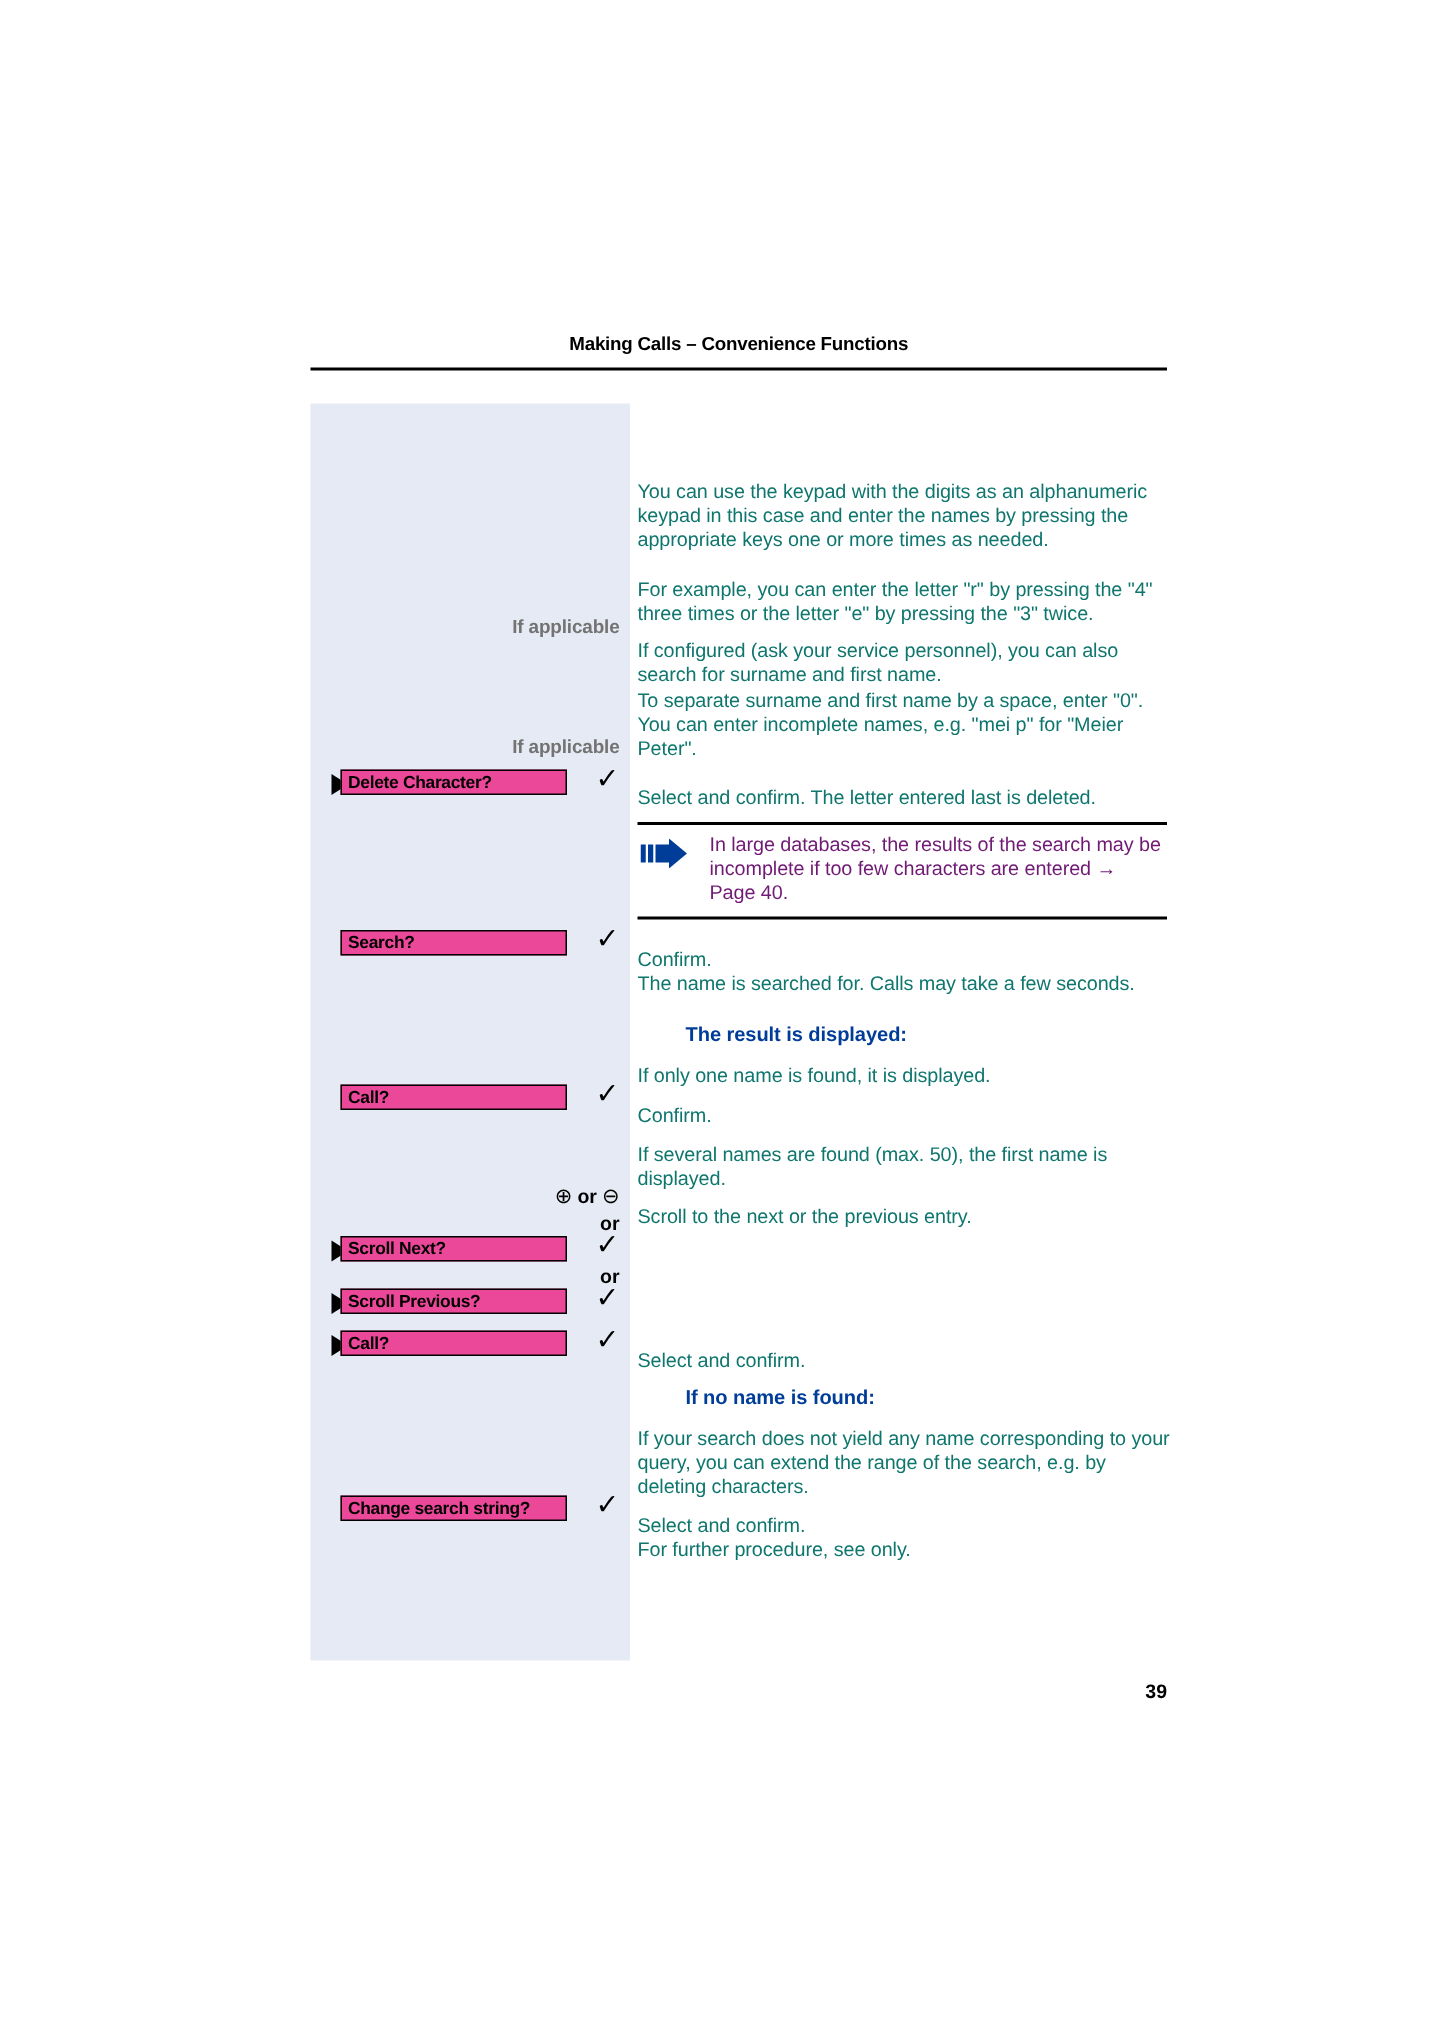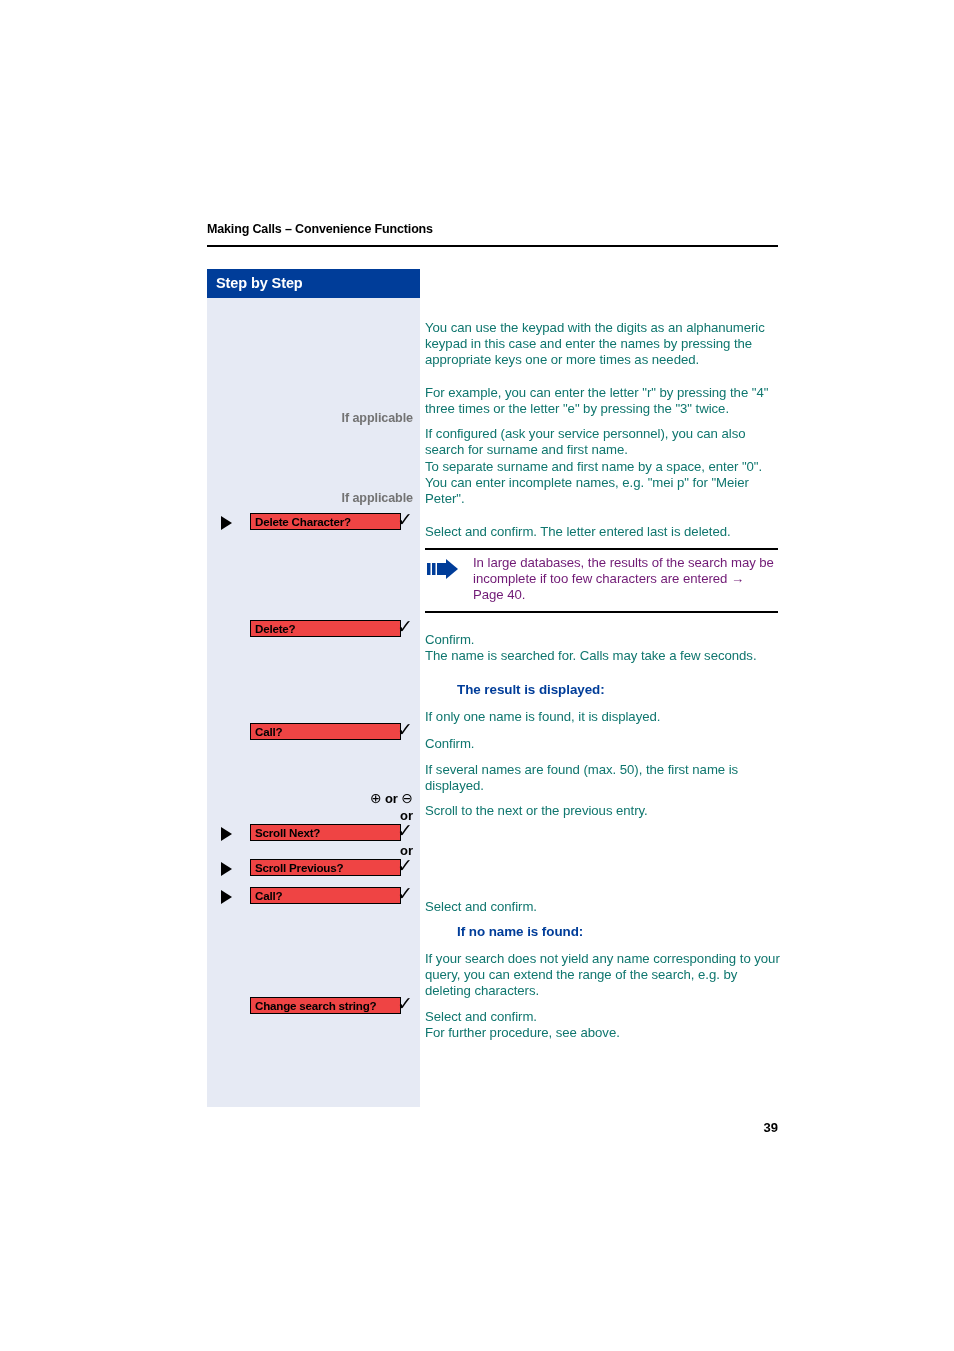--- a/index.html
+++ b/index.html
@@ -15,21 +15,21 @@
     color: #000000;
     overflow: hidden;
   }
 
   
   #page-header {
     position: absolute;
     left: 207px;
     top: 222px;
     width: 571px;
-    text-align: left;
+    text-align: center;
     font-size: 12.5px;
     font-weight: bold;
     letter-spacing: -0.15px;
     color: #000;
   }
   #header-rule {
     position: absolute;
     left: 207px;
     top: 245px;
     width: 571px;
@@ -95,25 +95,25 @@
     left: 14px;
     top: 3px;
     width: 0;
     height: 0;
     border-left: 11px solid #000;
     border-top: 7px solid transparent;
     border-bottom: 7px solid transparent;
   }
   .lc-btn {
     position: absolute;
-    left: 43px;
+    left: 20px;
     top: 0;
     width: 151px;
     height: 17px;
-    background: #ef4444;
+    background: #ec4899;
     border: 1.5px solid #000;
     box-sizing: border-box;
   }
   .lc-btn-text {
     position: absolute;
     left: 4px;
     top: 1px;
     font-size: 11.6px;
     font-weight: bold;
     color: #000;
@@ -224,23 +224,20 @@
   }
 </style>
 </head>
 <body>
 
 <div id="page-header">Making Calls – Convenience Functions</div>
 <div id="header-rule"></div>
 
 <div id="sidebar">
 
-  <div id="sidebar-title-bar">
-    <div id="sidebar-title">Step by Step</div>
-  </div>
 
   <div class="lc-row" style="top:142px">
     <span class="lc-label">If applicable</span>
   </div>
 
   <div class="lc-row" style="top:222px">
     <span class="lc-label">If applicable</span>
   </div>
 
   <div class="lc-row" style="top:244px">
@@ -249,21 +246,21 @@
       <span class="lc-btn">
         <span class="lc-btn-text">Delete Character?</span>
       </span>
       <span class="lc-check">✓</span>
     </div>
   </div>
 
   <div class="lc-row" style="top:351px">
     <div class="lc-btn-wrap">
       <span class="lc-btn">
-        <span class="lc-btn-text">Delete?</span>
+        <span class="lc-btn-text">Search?</span>
       </span>
       <span class="lc-check">✓</span>
     </div>
   </div>
 
   <div class="lc-row" style="top:454px">
     <div class="lc-btn-wrap">
       <span class="lc-btn">
         <span class="lc-btn-text">Call?</span>
       </span>
@@ -337,21 +334,21 @@
   <p class="para blue" style="top:400px">The result is displayed:</p>
   <p class="para" style="top:427px">If only one name is found, it is displayed.</p>
   <p class="para" style="top:454px">Confirm.</p>
   <p class="para" style="top:480px">If several names are found (max. 50), the first name is displayed.</p>
   <p class="para" style="top:521px">Scroll to the next or the previous entry.</p>
   <p class="para" style="top:617px">Select and confirm.</p>
 
   <p class="para blue" style="top:642px">If no name is found:</p>
   <p class="para" style="top:669px">If your search does not yield any name corresponding to your query, you can extend the range of the search, e.g. by deleting characters.</p>
   <p class="para" style="top:727px">Select and confirm.</p>
-  <p class="para" style="top:743px">For further procedure, see above.</p>
+  <p class="para" style="top:743px">For further procedure, see only.</p>
 </div>
 
 <div id="note-box">
   <div class="note-rule" id="note-rule-top"></div>
   <div id="note-icon">
     <svg width="40" height="20" viewBox="0 0 40 20" xmlns="http://www.w3.org/2000/svg">
       <rect x="0" y="4" width="3.5" height="12" fill="#003d99"></rect>
       <rect x="5" y="4" width="3.5" height="12" fill="#003d99"></rect>
       <rect x="10" y="4" width="9" height="12" fill="#003d99"></rect>
       <polygon points="19,0 31,10 19,20" fill="#003d99"></polygon>

